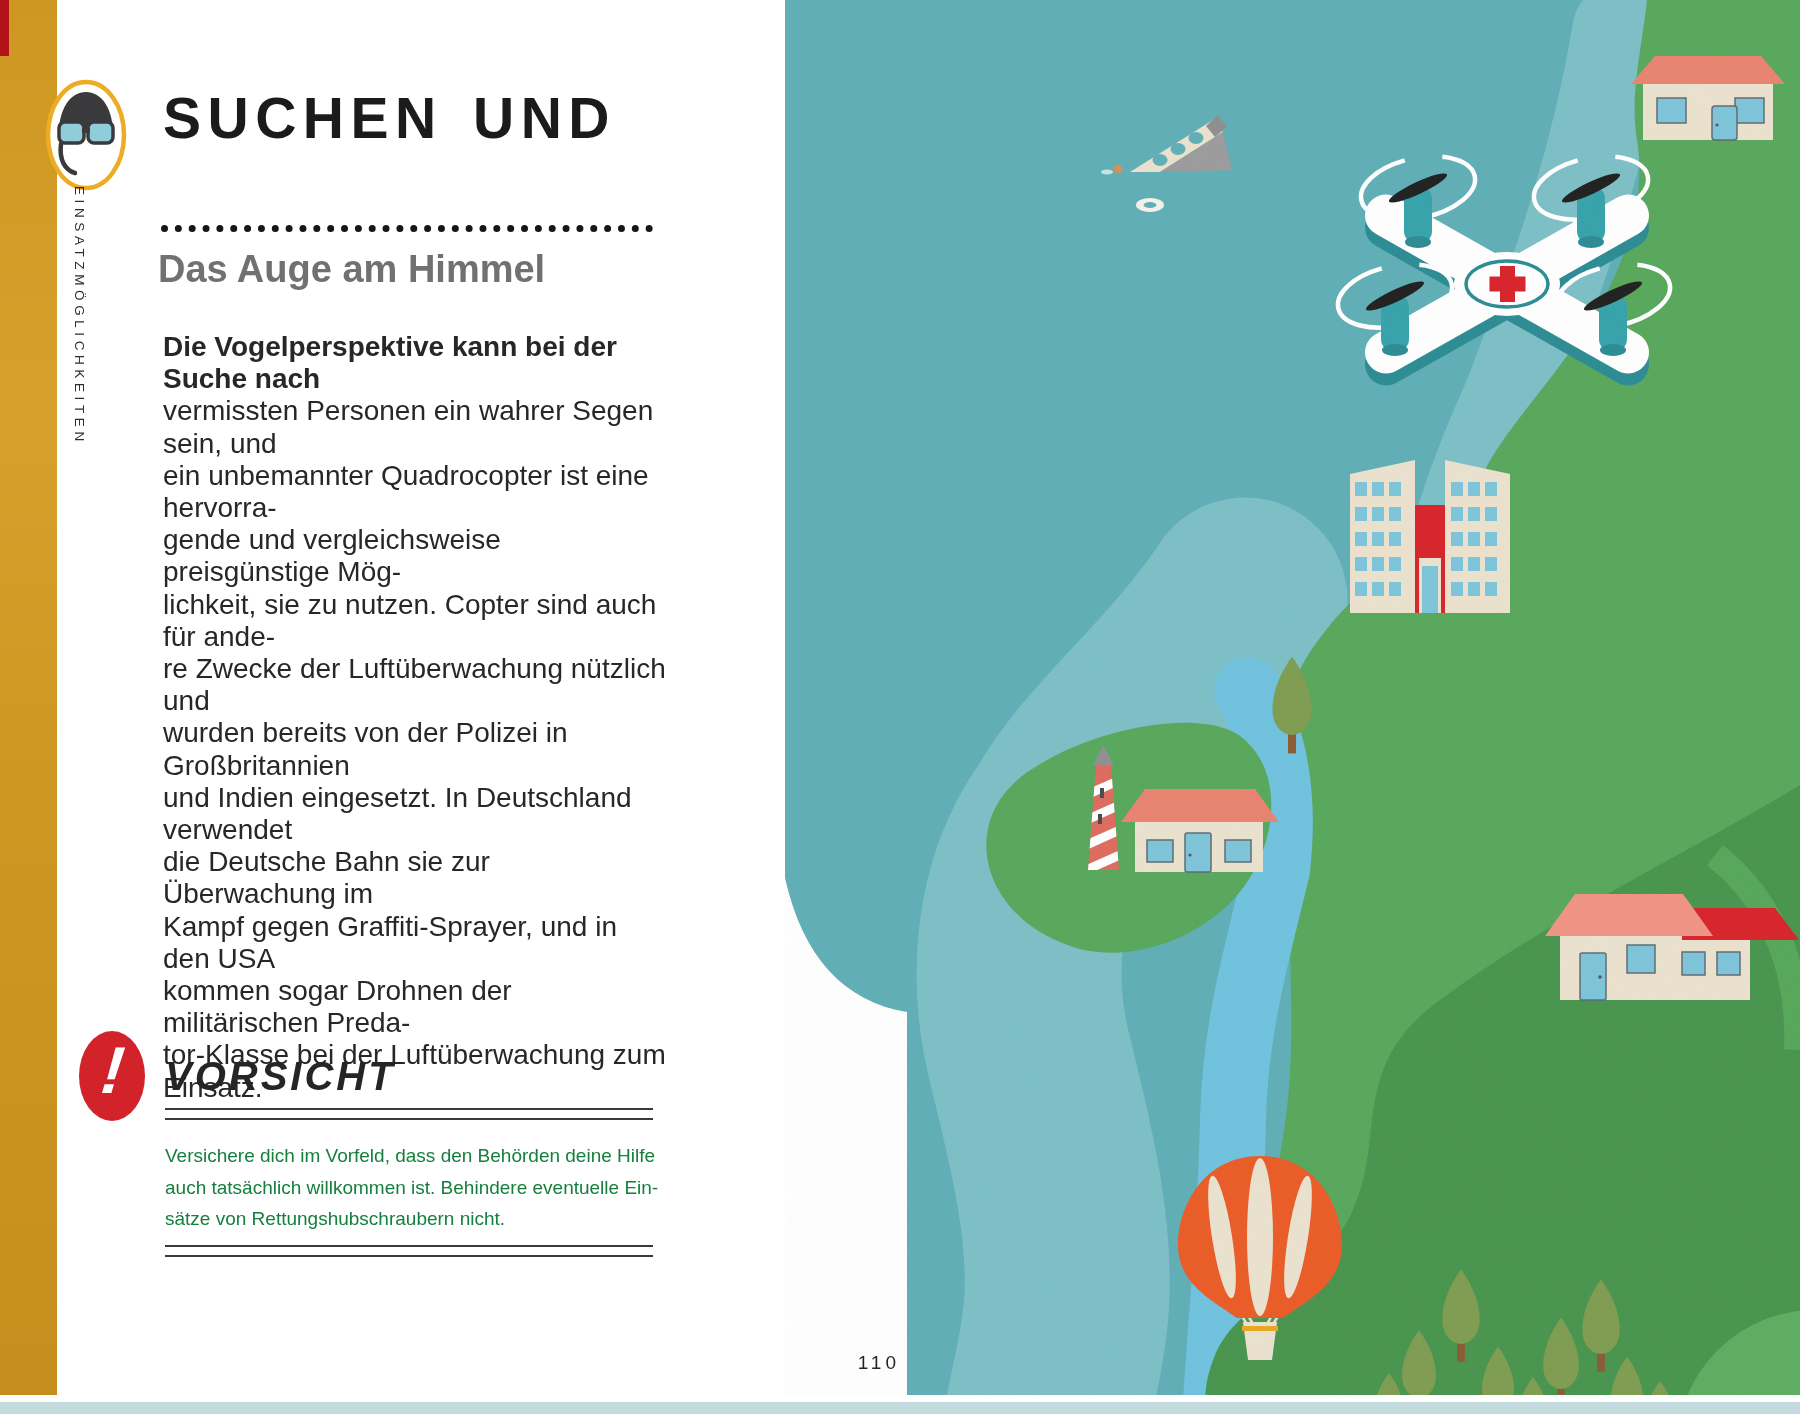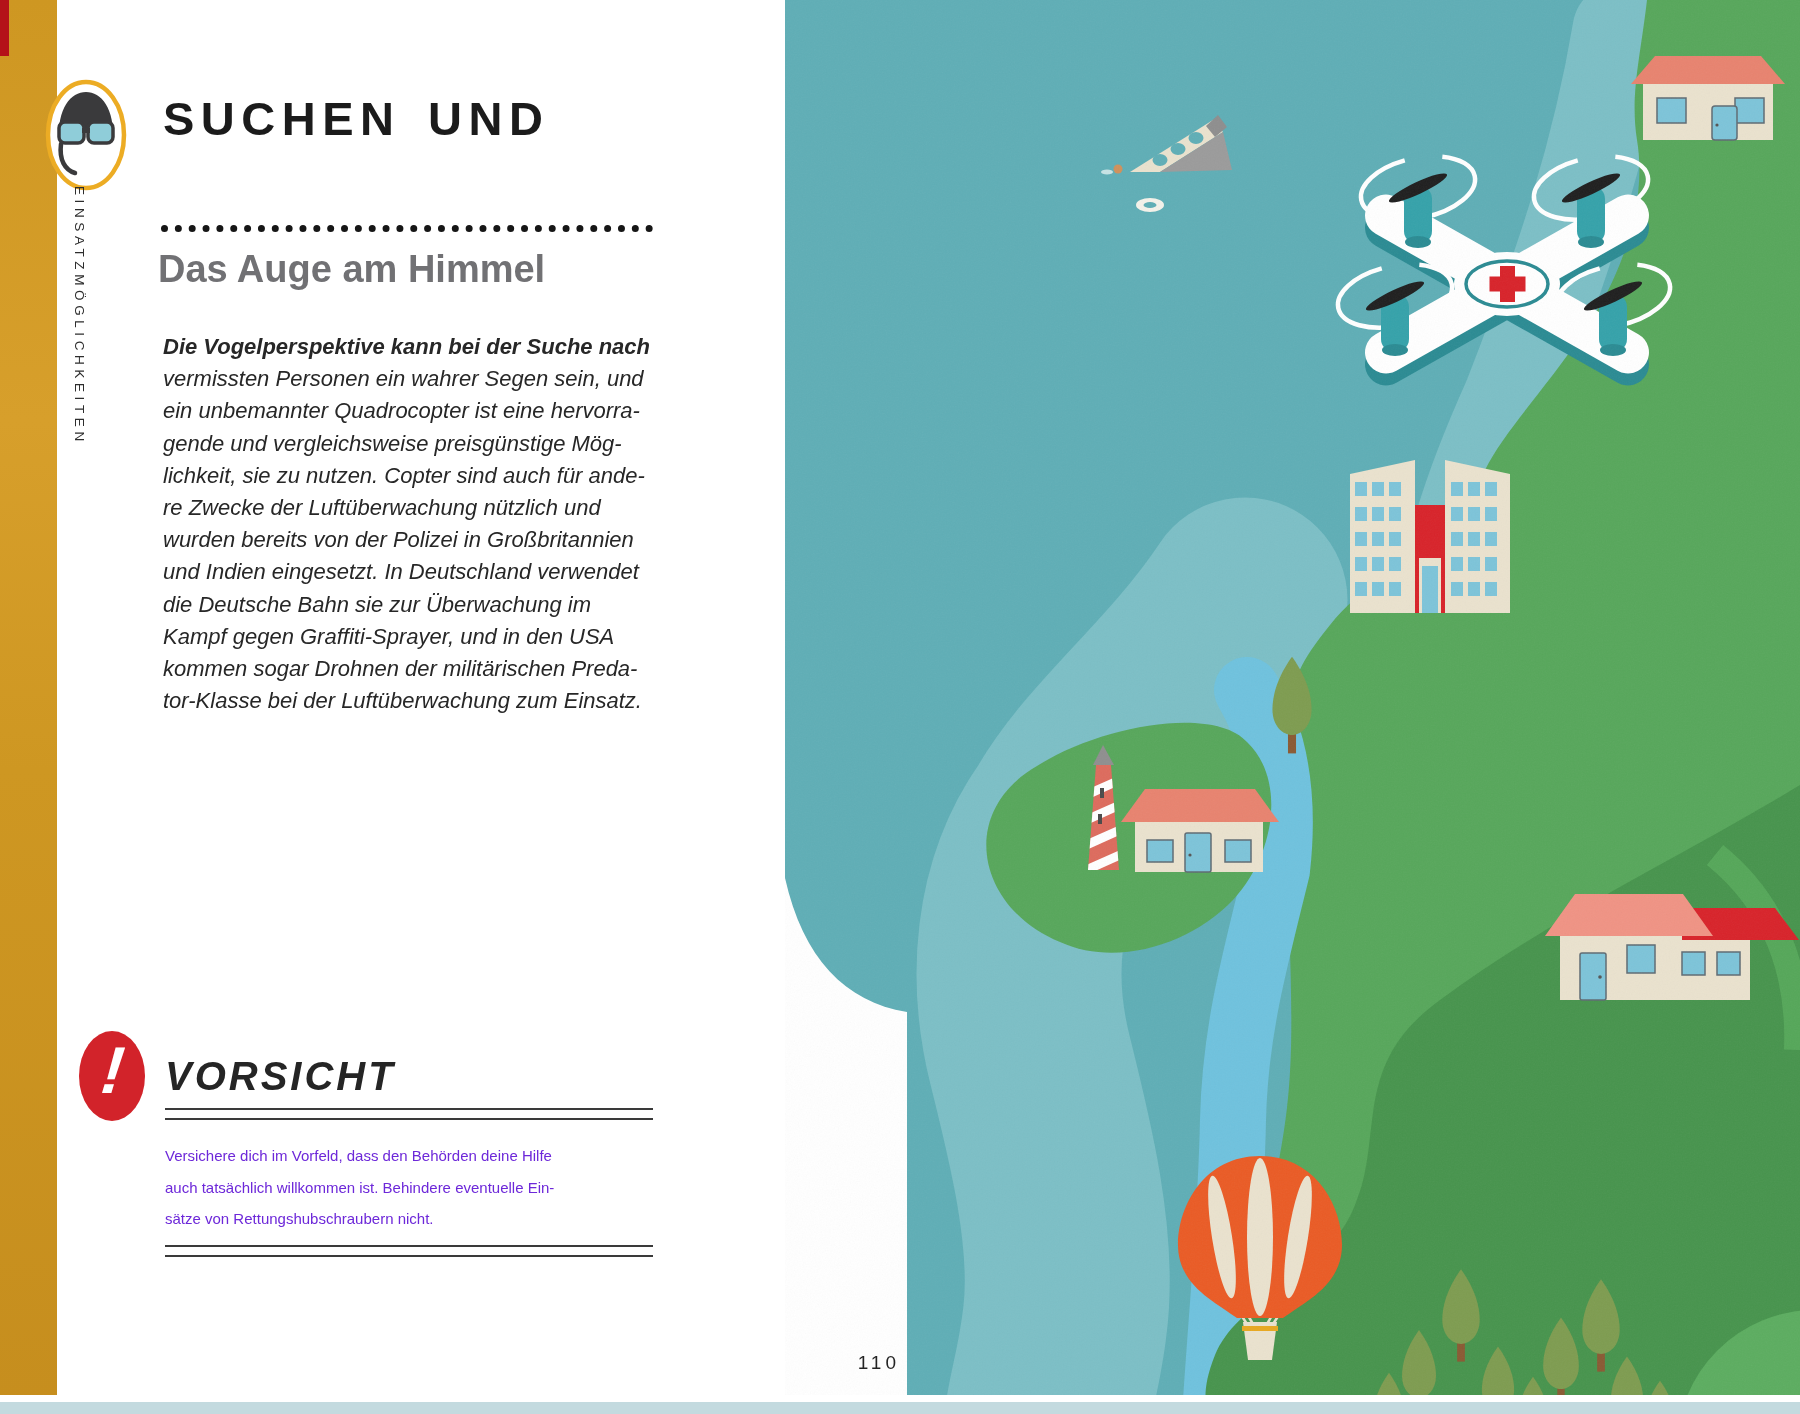--- a/index.html
+++ b/index.html
@@ -10,39 +10,39 @@
   
   .gold-strip{left:0;top:0;width:57px;height:1401px;
      background:linear-gradient(180deg,var(--gold) 0%,#d79f2b 30%,var(--gold) 55%,#c68e1e 100%);}
   .red-sliver{left:0;top:0;width:9px;height:56px;background:#B41219;}
 
   
   .vlabel{left:72px;top:186px;writing-mode:vertical-rl;
      font-size:13.5px;letter-spacing:4.6px;color:#2d2d2d;}
 
   
-  .title{left:163px;top:92px;font-size:47px;font-weight:900;line-height:53px;
+  .title{left:163px;top:92px;font-size:57px;font-weight:900;line-height:53px;
      color:var(--ink);letter-spacing:6.5px;word-spacing:8px;}
   .dots{left:161px;top:216px;width:492px;height:9px;border-bottom:7px dotted #161616;}
   .subtitle{left:158px;top:248px;font-size:38px;font-weight:bold;color:var(--subtitle-gray);}
 
   
-  .body-col{left:163px;width:505px;color:var(--body-ink);font-size:22px;line-height:32.2px;font-style:italic;}
+  .body-col{left:163px;width:505px;color:var(--body-ink);font-size:28px;line-height:32.2px;}
   .p1{top:331px;} .p2{top:757px;}
   .lead{font-weight:bold;}
 
   
   .caution-badge{left:77px;top:1030px;width:72px;height:94px;}
   .caution-badge .mark{position:absolute;left:14px;top:2px;width:44px;text-align:center;
      color:#fff;font-size:66px;font-weight:bold;font-style:italic;transform:skewX(-6deg);}
   .caution-title{left:165px;top:1054px;font-size:40px;font-weight:bold;font-style:italic;
      letter-spacing:3px;color:#252525;}
   .rule{left:165px;width:488px;height:8px;border-top:2px solid #3a3a3a;border-bottom:2px solid #3a3a3a;}
   .rule-top{top:1108px;} .rule-bottom{top:1245px;}
-  .caution-text{left:165px;top:1140px;width:505px;font-size:15px;line-height:31.5px;color:#6d28d9;}
+  .caution-text{left:165px;top:1140px;width:505px;font-size:19px;line-height:31.5px;color:#15803d;}
 
   .pagenum{left:0;top:1352px;width:900px;text-align:right;font-size:19px;
      letter-spacing:4px;color:#1f1f1f;}
 
   .illustration{left:785px;top:0;}
 
   
   .edge-white{left:0;top:1395px;width:1800px;height:7px;background:#fff;}
   .edge-blue{left:0;top:1402px;width:1800px;height:12px;background:var(--page-edge);}
 </style>

